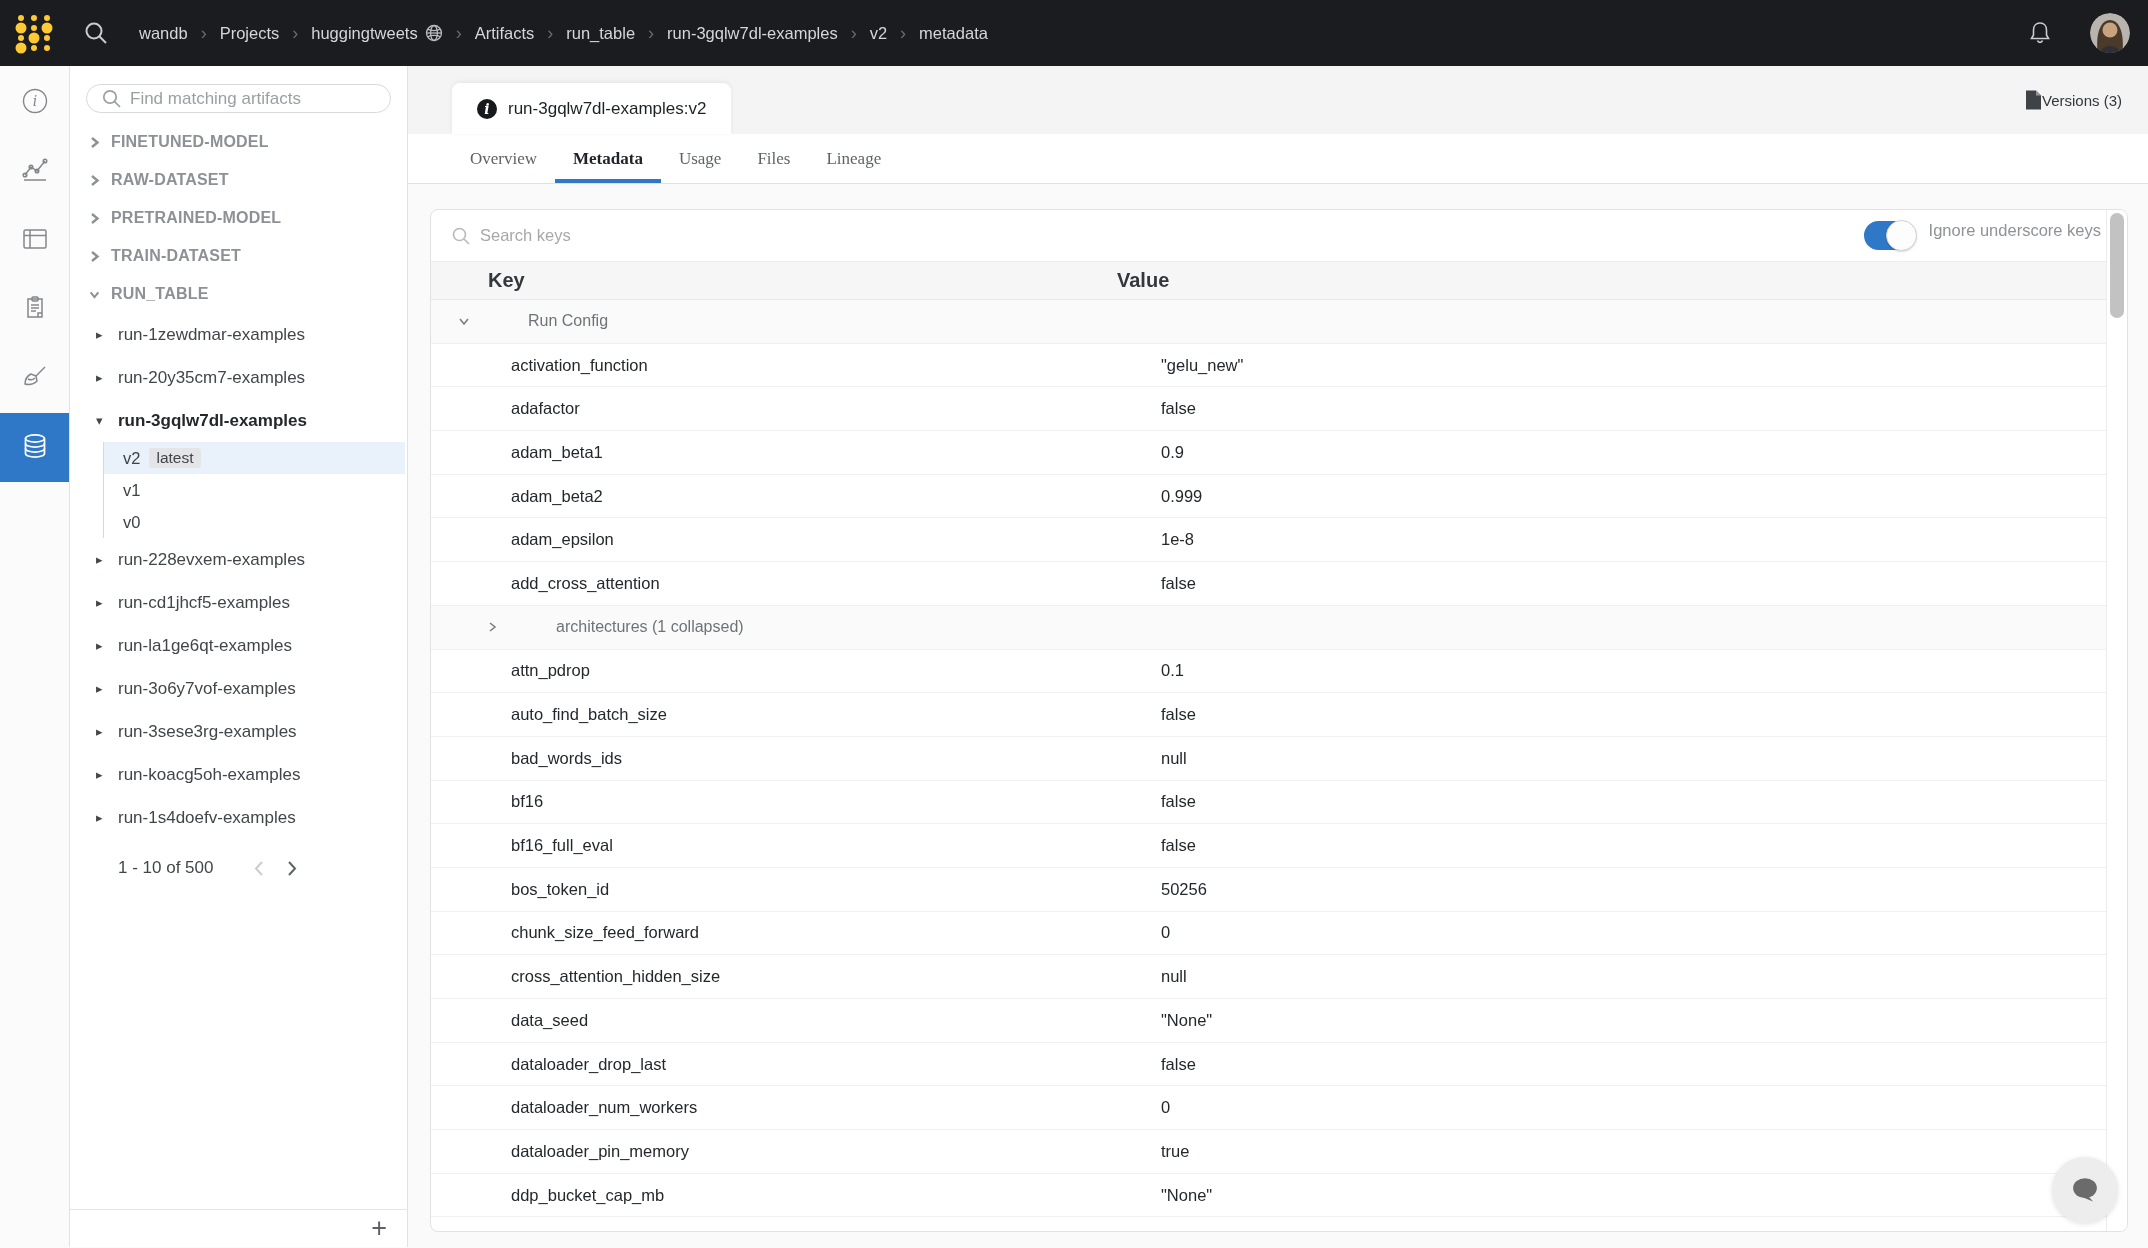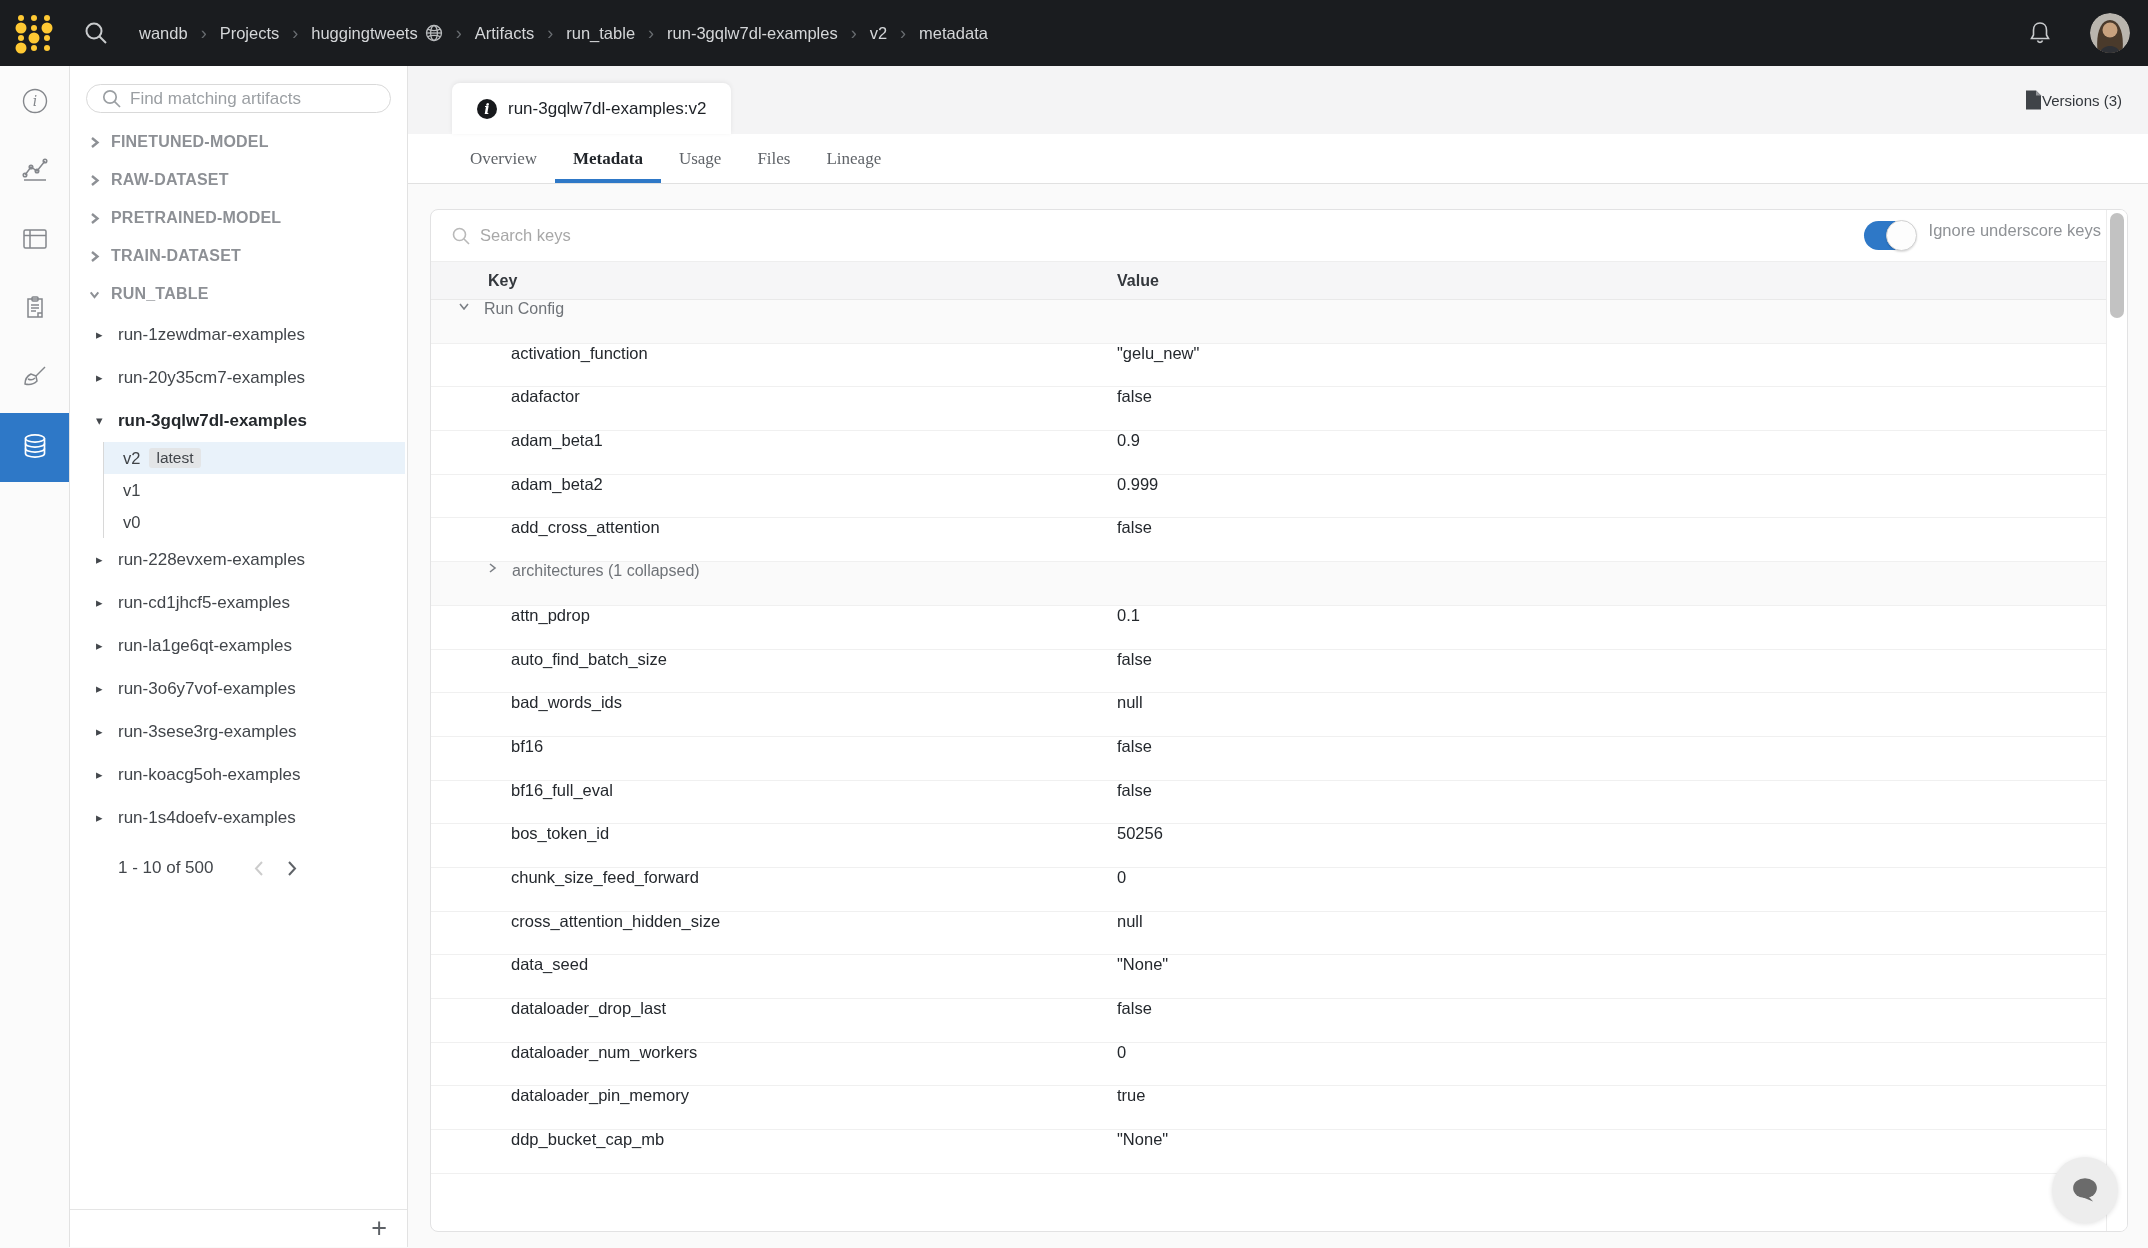--- a/index.html
+++ b/index.html
@@ -67,23 +67,23 @@
 
   
   .card { position:absolute; left:22px; top:25px; width:1698px; height:1023px; background:#fff; border:1px solid #e2e2e3; border-radius:8px; overflow:hidden; }
   .card-search { height:52px; display:flex; align-items:center; border-bottom:1px solid #eeeeee; padding:0 26px 0 20px; }
   .card-search input { border:none; outline:none; font-size:16.5px; color:#34383d; width:600px; margin-left:9px; font-family:"Liberation Sans",sans-serif; }
   .card-search input::placeholder { color:#a8a8a8; }
   .toggle-wrap { margin-left:auto; display:flex; align-items:flex-start; }
   .toggle { width:52px; height:29px; border-radius:15px; background:#2e78c7; position:relative; cursor:pointer; flex:none; }
   .toggle-knob { position:absolute; right:-1px; top:-1px; width:31px; height:31px; border-radius:50%; background:#fdfdfd; border:1px solid #d2d2d2; box-shadow:0 1px 2px rgba(0,0,0,.15); }
   .toggle-label { margin-left:13px; font-size:16.5px; color:#8f9296; }
-  .thead { height:38px; background:#f6f6f7; border-bottom:1px solid #e9e9e9; display:flex; align-items:center; font-size:16px; font-weight:600; color:#34383d; }
+  .thead { height:38px; background:#f6f6f7; border-bottom:1px solid #e9e9e9; display:flex; align-items:center; font-size:20px; font-weight:600; color:#34383d; }
   .th-key { width:686px; padding-left:57px; }
-  .trow { height:43.7px; display:flex; align-items:flex-start; border-bottom:1px solid #f0f0f0; font-size:16.5px; color:#24282d; }
+  .trow { height:43.7px; display:flex; align-items:center; border-bottom:1px solid #f0f0f0; font-size:16.5px; color:#24282d;gap:44px; }
   .trow .k { width:686px; padding-left:80px; }
   .trow.section { background:#fafafa; color:#6f7378; font-size:16px; }
   .sec-chev { width:12px; display:flex; justify-content:center; }
   .sec-chev.lvl1 { margin-left:27px; }
   .sec-chev.lvl2 { margin-left:55px; }
   .sec-chev.down svg { transform:rotate(90deg); }
   .sec-label { margin-left:14px; }
   .scroll-gutter { position:absolute; right:0; top:0; bottom:0; width:21px; background:#fff; border-left:1px solid #ececec; }
   .scroll-thumb { position:absolute; right:3px; top:3px; width:14px; height:105px; border-radius:7px; background:#c2c2c2; cursor:pointer; }
 
@@ -420,20 +420,24 @@
         </div>
         <div class="trow">
           <span class="k">adam_beta1</span>
           <span class="v">0.9</span>
         </div>
         <div class="trow">
           <span class="k">adam_beta2</span>
           <span class="v">0.999</span>
         </div>
         <div class="trow">
+          <span class="k">adam_epsilon</span>
+          <span class="v">1e-8</span>
+        </div>
+        <div class="trow">
           <span class="k">add_cross_attention</span>
           <span class="v">false</span>
         </div>
         <div class="trow section">
           <span class="sec-chev lvl2">
               <svg width="12" height="12" viewBox="0 0 12 12" fill="none" stroke="#7b7f85" stroke-width="1.6">
                 <polyline points="4,2 9,6 4,10"></polyline>
               </svg>
             </span>
           <span class="sec-label">architectures (1 collapsed)</span>

